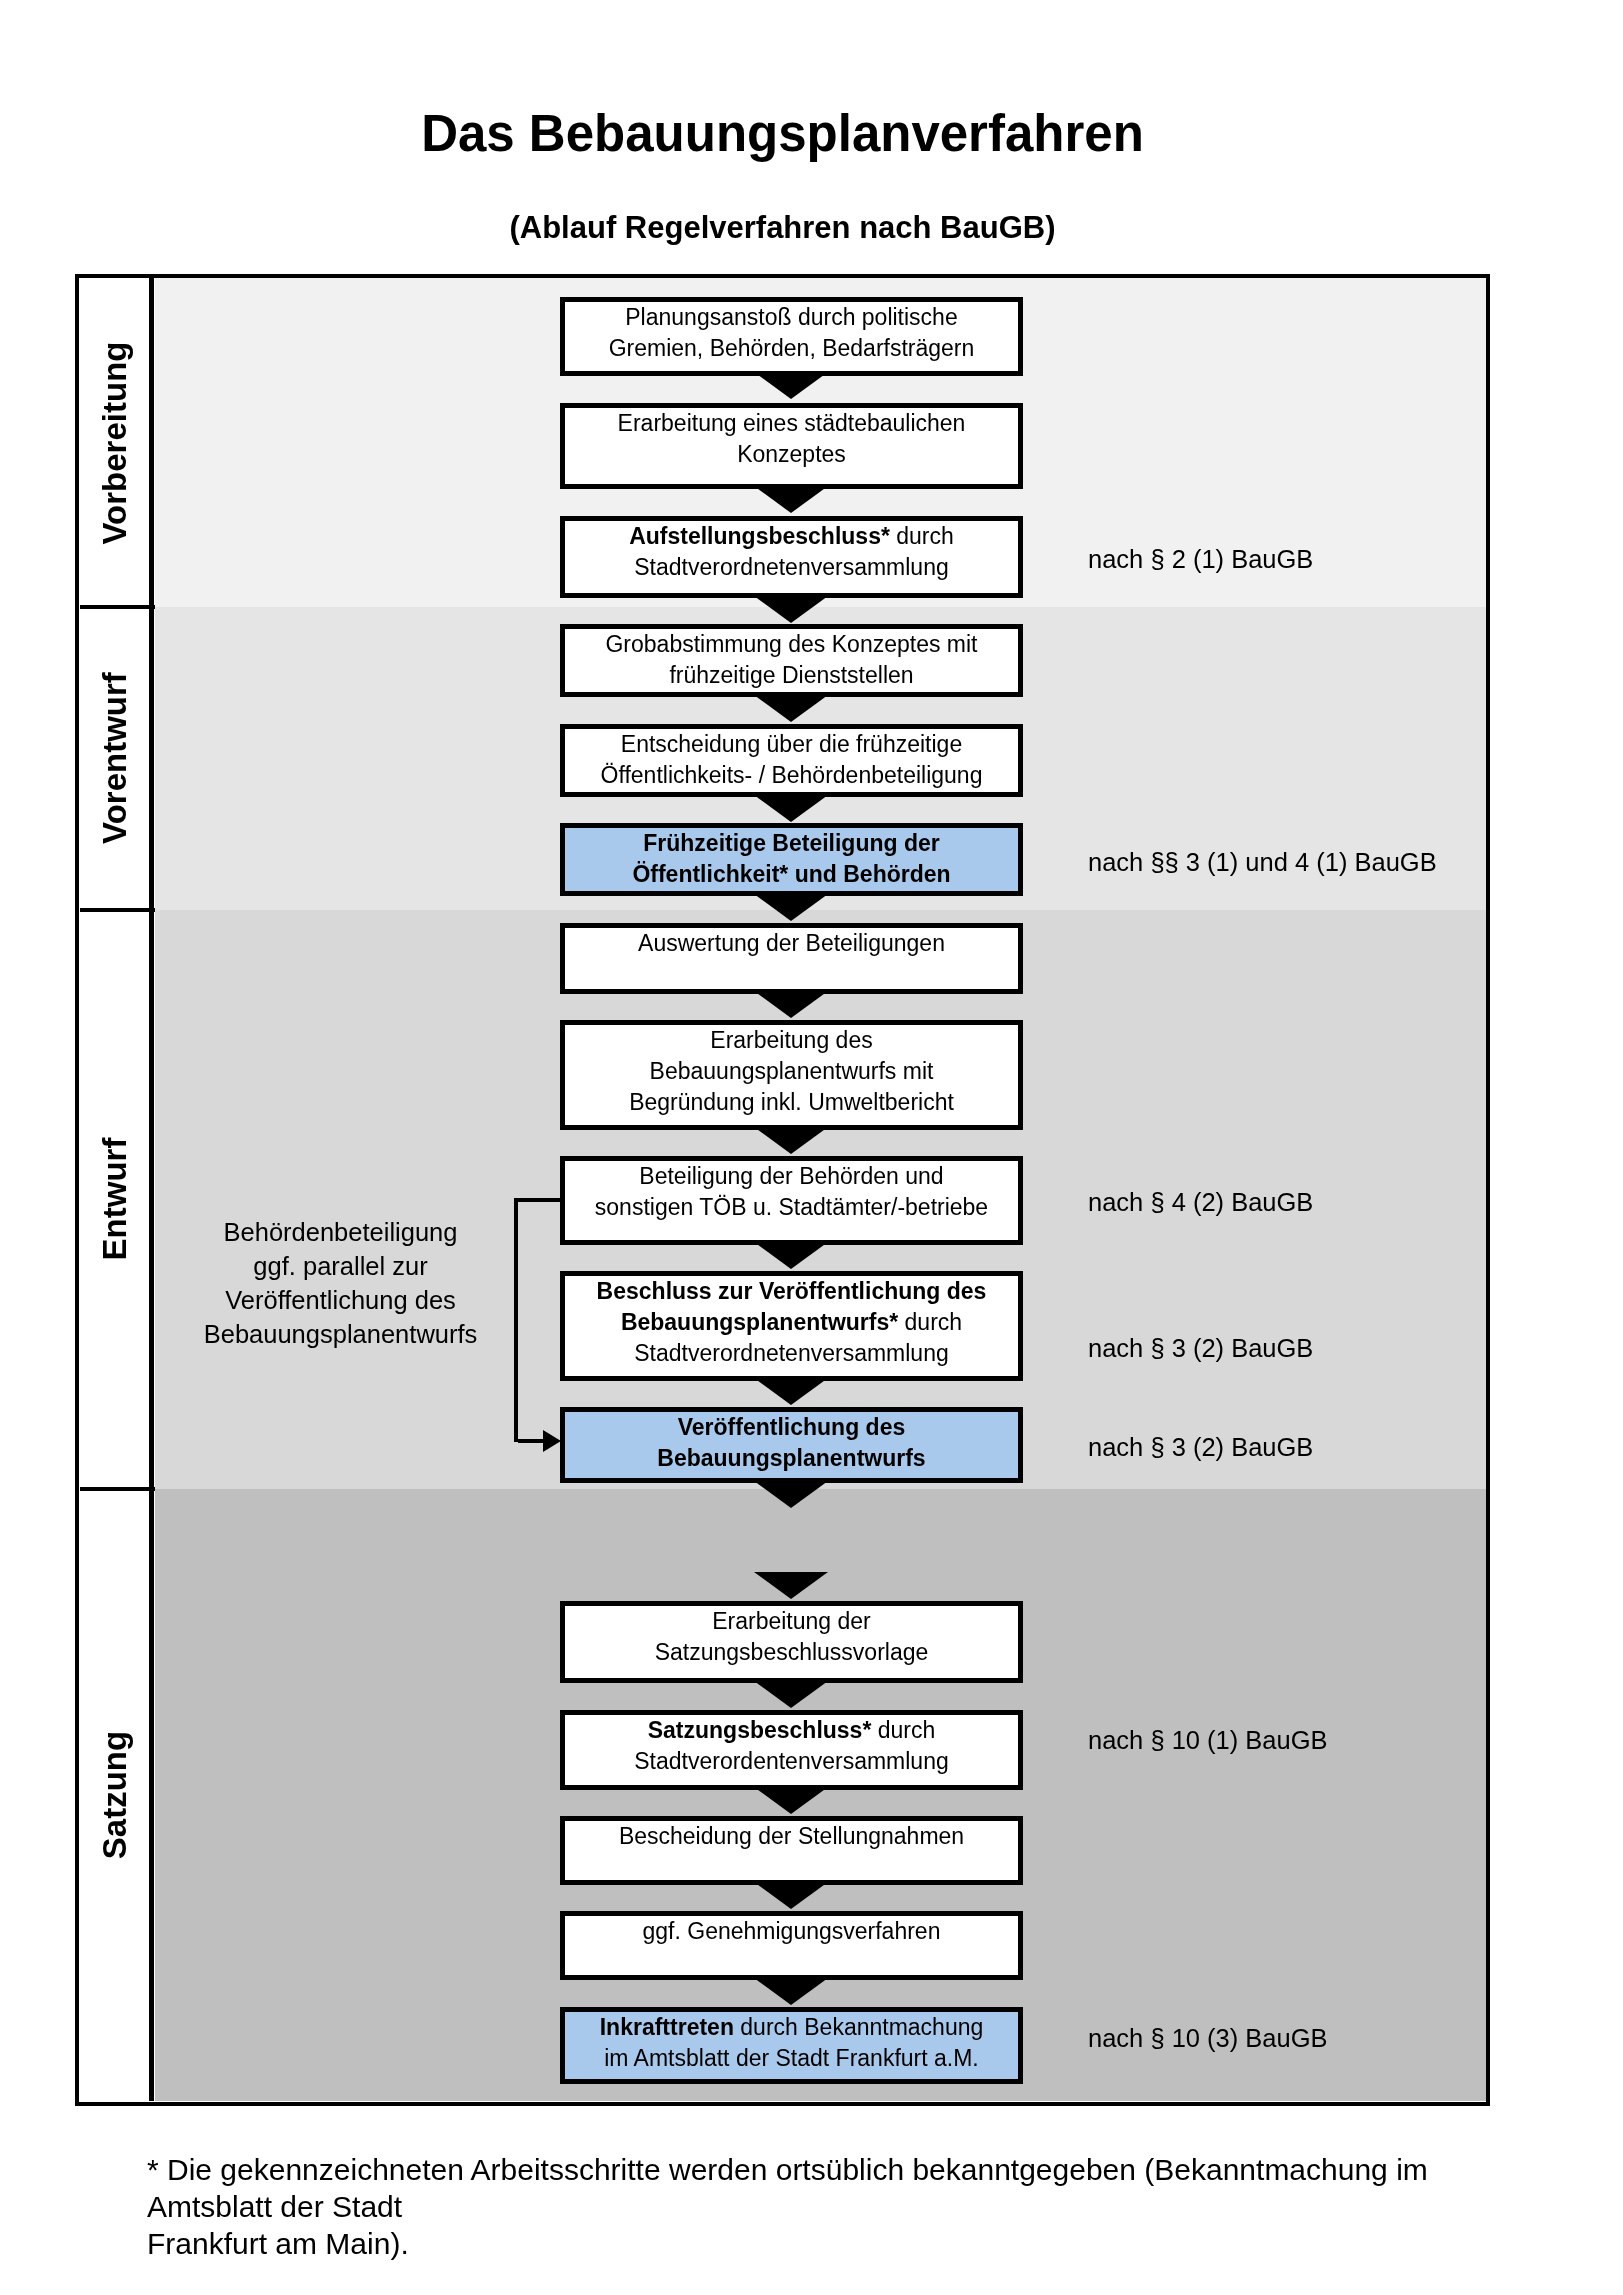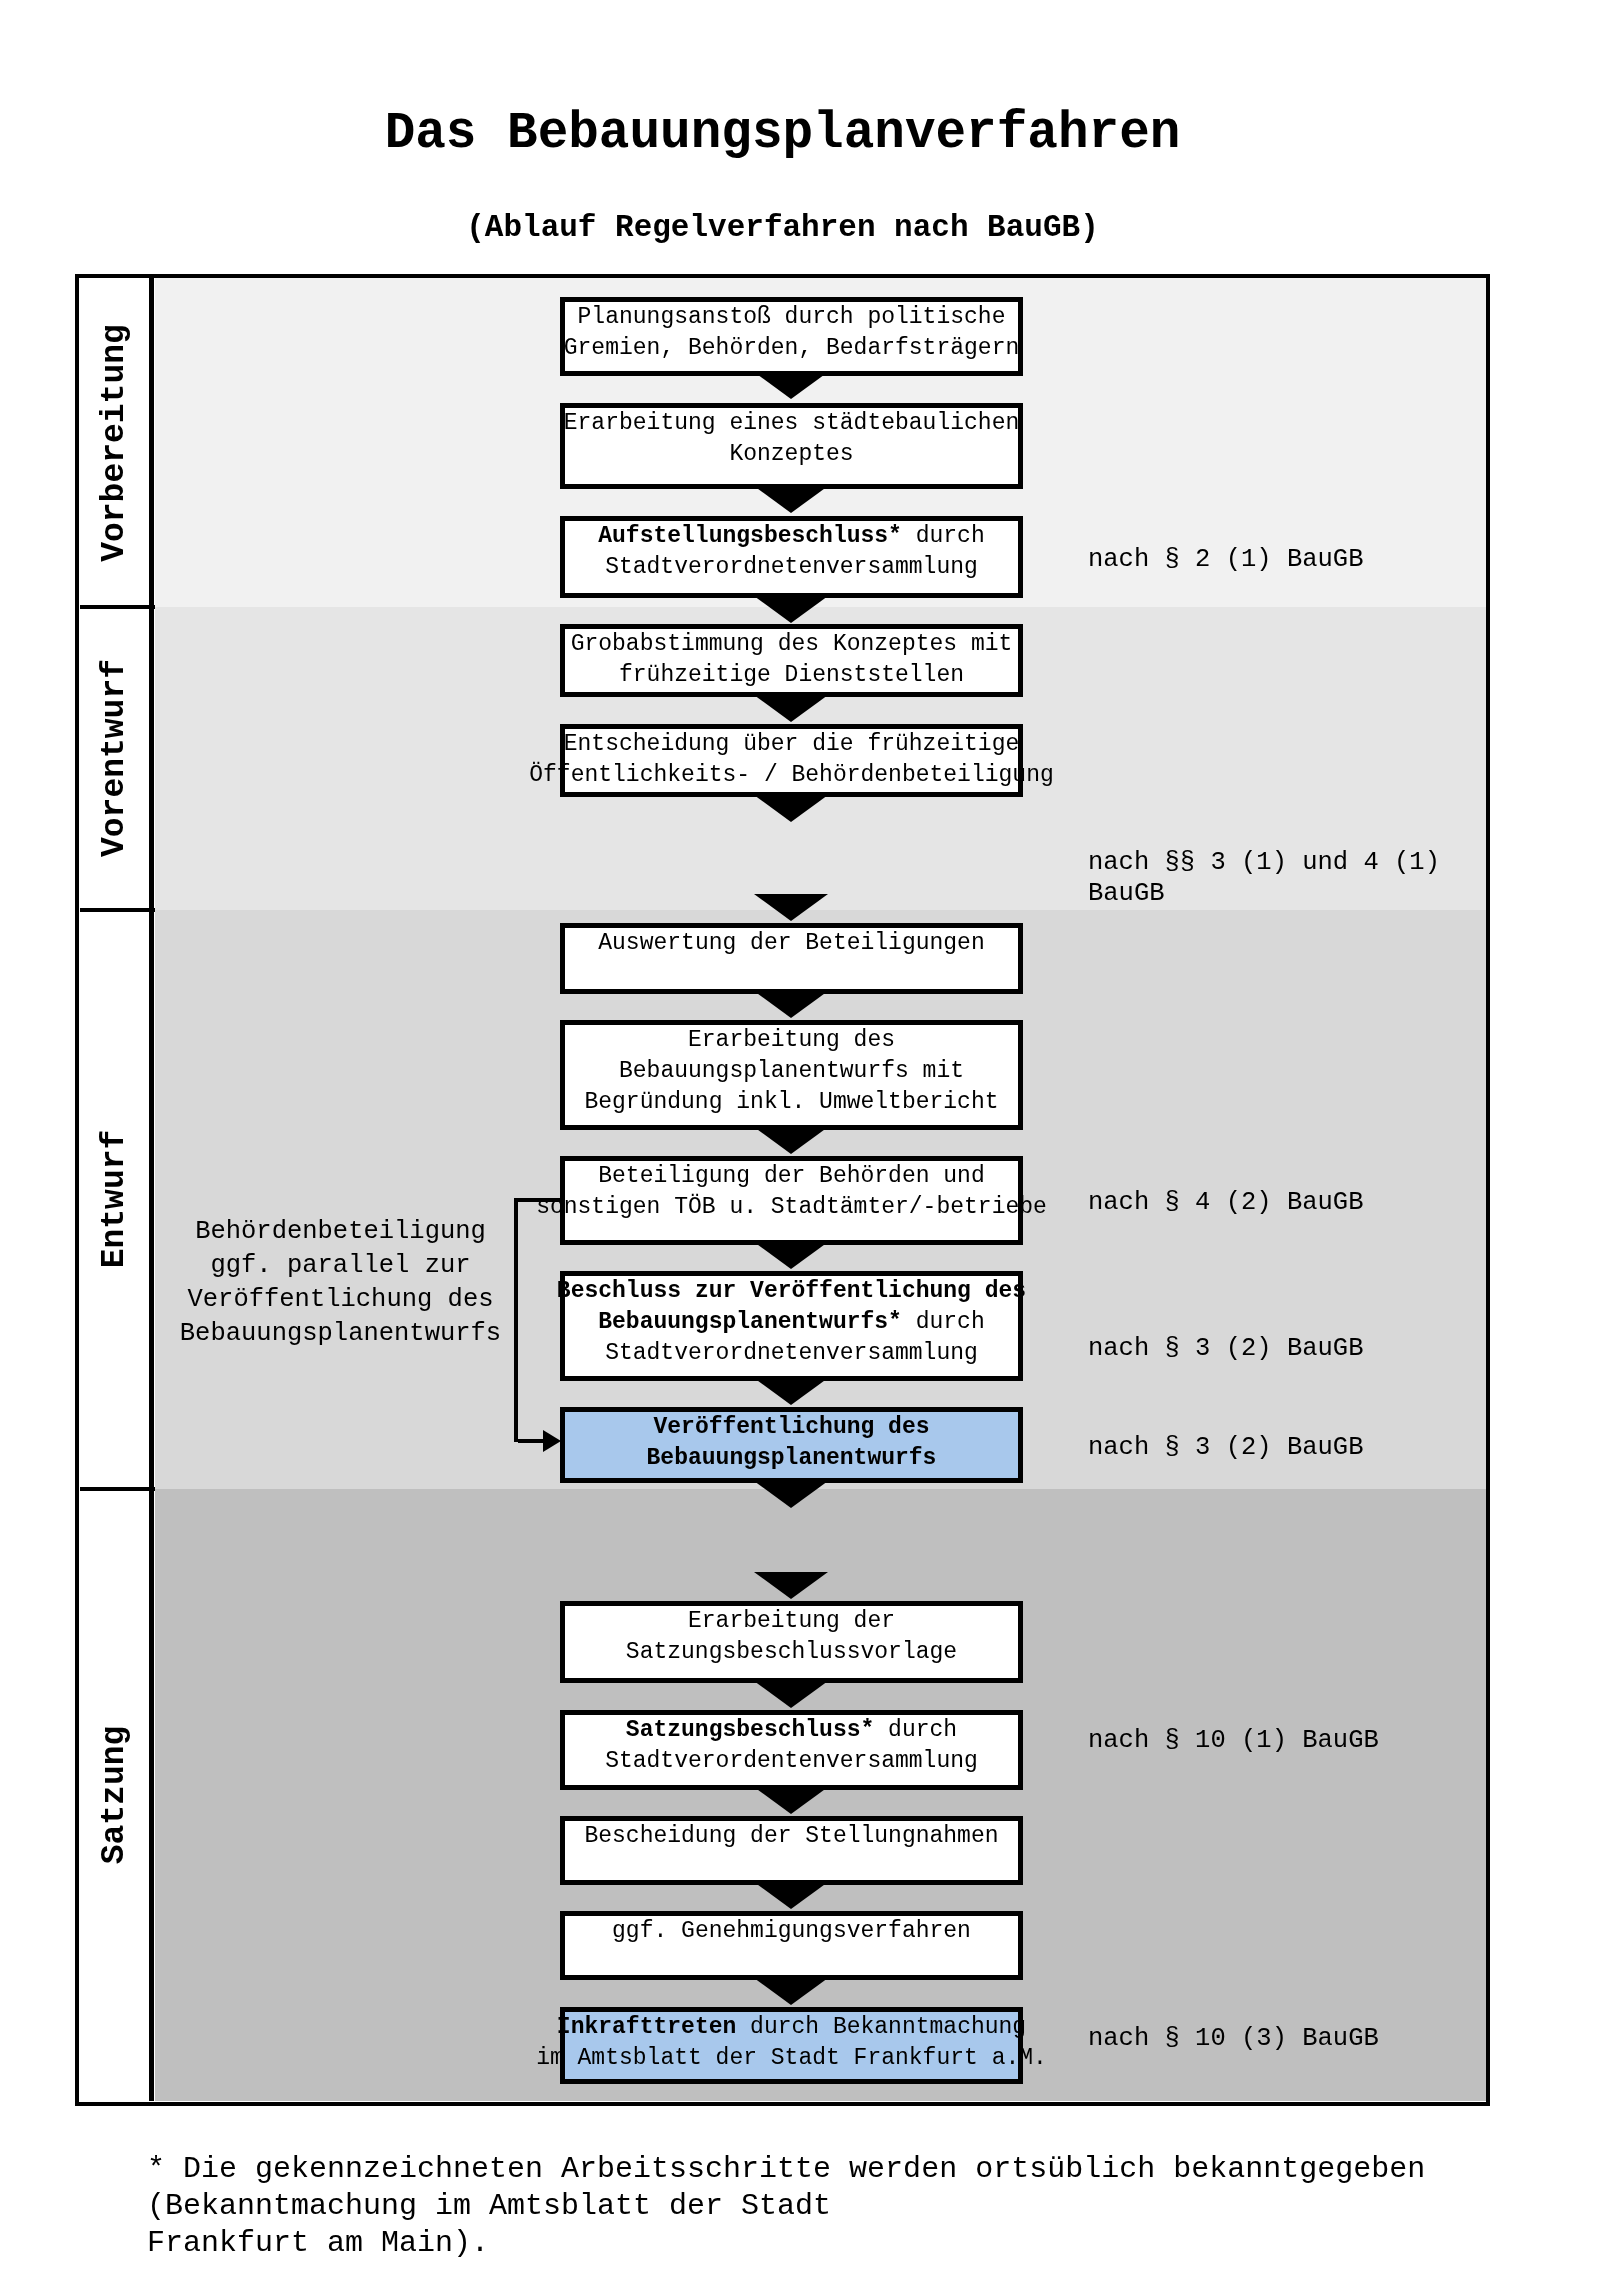--- a/index.html
+++ b/index.html
@@ -1,17 +1,17 @@
 <!DOCTYPE html>
 <html style="font-size:10.5px"><head>
 <meta charset="utf-8">
 <style>
   html,body{margin:0;padding:0;background:#ffffff;}
   .page{position:relative;width:1623px;height:2295px;background:#ffffff;
-        font-family:Liberation Mono, monospace;color:#000;overflow:hidden;}
+        font-family:Liberation Sans, sans-serif;color:#000;overflow:hidden;}
 
   .title{position:absolute;left:75px;top:98px;width:1415px;text-align:center;
          font-size:51px;font-weight:bold;line-height:72px;}
   .subtitle{position:absolute;left:75px;top:207px;width:1415px;text-align:center;
             font-size:31px;font-weight:bold;line-height:41px;}
 
   
   .band{position:absolute;left:155px;width:1331px;z-index:0;}
   .band1{top:278px;height:329px;}
   .band2{top:607px;height:303px;}
@@ -108,20 +108,24 @@
     <div class="bline">Stadtverordnetenversammlung</div>
   </div>
   <div class="fbox" style="top:624px;height:73px">
     <div class="bline">Grobabstimmung des Konzeptes mit</div>
     <div class="bline">frühzeitige Dienststellen</div>
   </div>
   <div class="fbox" style="top:724px;height:73px">
     <div class="bline">Entscheidung über die frühzeitige</div>
     <div class="bline">Öffentlichkeits- / Behördenbeteiligung</div>
   </div>
+  <div class="fbox" style="top: 823px; height: 73px; background-color: rgb(168, 200, 236);">
+    <div class="bline"><b>Frühzeitige Beteiligung der</b></div>
+    <div class="bline"><b>Öffentlichkeit* und Behörden</b></div>
+  </div>
   <div class="fbox" style="top:923px;height:71px">
     <div class="bline">Auswertung der Beteiligungen</div>
   </div>
   <div class="fbox" style="top:1020px;height:110px">
     <div class="bline">Erarbeitung des</div>
     <div class="bline">Bebauungsplanentwurfs mit</div>
     <div class="bline">Begründung inkl. Umweltbericht</div>
   </div>
   <div class="fbox" style="top:1156px;height:89px">
     <div class="bline">Beteiligung der Behörden und</div>

